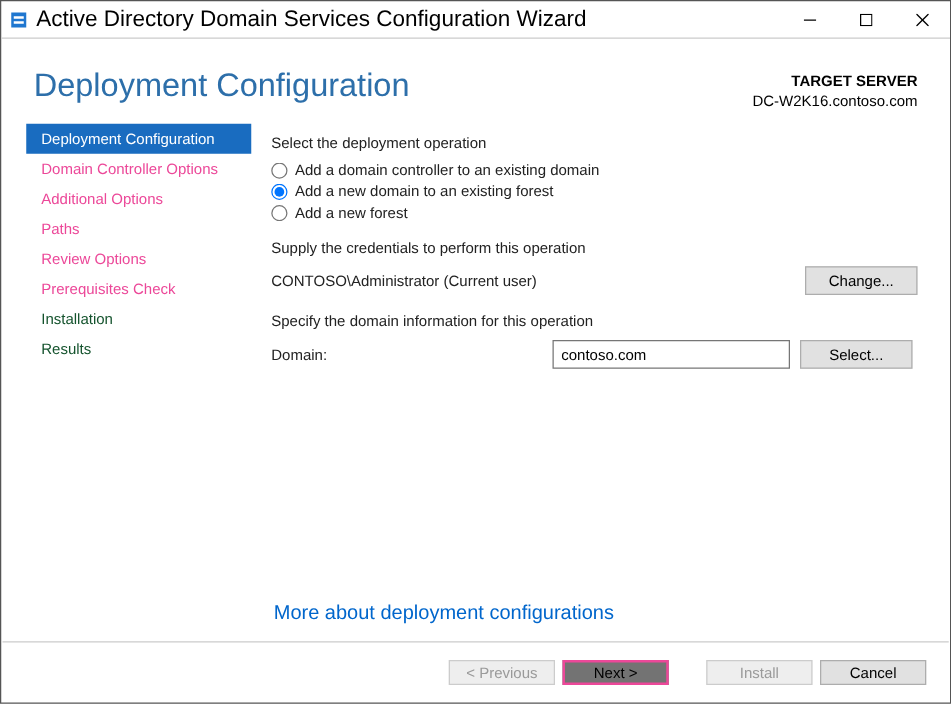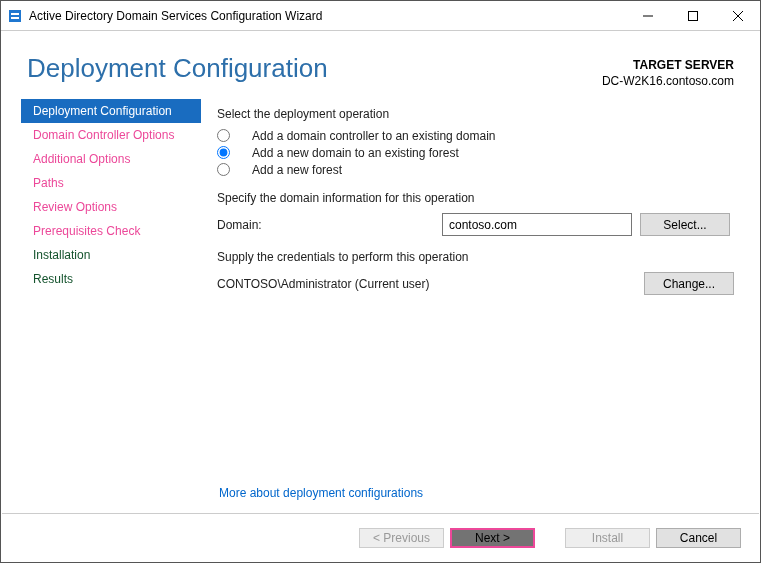--- a/index.html
+++ b/index.html
@@ -19,21 +19,21 @@
     display: flex;
     align-items: center;
     border-bottom: 1px solid #ccc;
     padding-left: 6px;
   }
   .titlebar .icon {
     width: 16px; height: 16px;
     margin-right: 6px;
     display: flex; align-items: center; justify-content: center;
   }
-  .titlebar .title { flex: 1; font-size: 12px; }
+  .titlebar .title { flex: 1; font-size: 18px; }
   .winbtn {
     width: 45px; height: 29px;
     display: flex; align-items: center; justify-content: center;
     font-size: 13px;
   }
   .winbtn svg { stroke: #000; }
   .header {
     display: flex;
     align-items: flex-start;
     padding: 22px 26px 10px 26px;
@@ -72,23 +72,22 @@
   }
   .sidebar .item.disabled { color: #14532d; }
   .content {
     flex: 1;
     padding: 8px 16px 0 16px;
     font-size: 12px;
     color: #222;
   }
   .content .sect { margin-bottom: 14px; }
   .radio-row {
-    display: flex; align-items: flex-start;
+    display: flex; align-items: flex-end;
     margin: 3px 0;
-    gap: 16px;
   }
   .radio-row input { margin: 0 6px 0 0; }
   .form-row {
     display: flex; align-items: center;
     margin-top: 4px;
   }
   .form-row .lbl { width: 225px; }
   .textbox {
     width: 190px;
     height: 23px;
@@ -102,21 +101,21 @@
     background: #e1e1e1;
     border: 1px solid #adadad;
     font: inherit;
     cursor: default;
   }
   .morelink {
     position: absolute;
     left: 218px;
     bottom: 62px;
     color: #0066cc;
-    font-size: 12px;
+    font-size: 16px;
   }
   .footer {
     position: absolute;
     left: 1px; right: 1px; bottom: 1px;
     height: 48px;
     border-top: 1px solid #ccc;
     display: flex;
     align-items: center;
     justify-content: flex-end;
     padding-right: 18px;
@@ -190,36 +189,36 @@
         <input type="radio" name="op" checked="" style="">
         <span>Add a new domain to an existing forest</span>
       </label>
       <label class="radio-row">
         <input type="radio" name="op" style="">
         <span>Add a new forest</span>
       </label>
     </div>
 
     <div class="sect">
+      <div style="margin-bottom:8px;">Supply the credentials to perform this operation</div>
+      <div class="form-row">
+        <span style="flex:1;">CONTOSO\Administrator (Current user)</span>
+        <button class="btn">Change...</button>
+      </div>
+    </div>
+
+    <div class="sect">
       <div style="margin-bottom:8px;">Specify the domain information for this operation</div>
       <div class="form-row">
         <span class="lbl">Domain:</span>
         <input class="textbox" value="contoso.com" style="">
         <span style="width:8px;"></span>
         <button class="btn">Select...</button>
       </div>
     </div>
-
-    <div class="sect">
-      <div style="margin-bottom:8px;">Supply the credentials to perform this operation</div>
-      <div class="form-row">
-        <span style="flex:1;">CONTOSO\Administrator (Current user)</span>
-        <button class="btn">Change...</button>
-      </div>
-    </div>
   </div>
 </div>
 
 <a class="morelink">More about deployment configurations</a>
 
 <div class="footer">
   <button class="btn" disabled="">&lt; Previous</button>
   <button class="btn primary">Next &gt;</button>
   <span class="gap"></span>
   <button class="btn" disabled="">Install</button>

